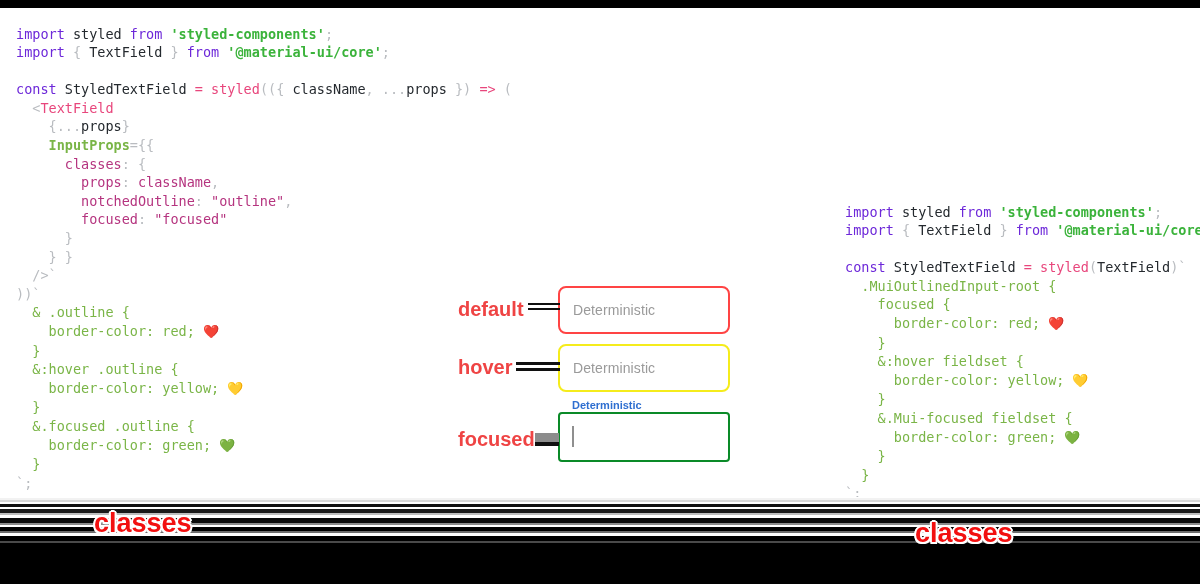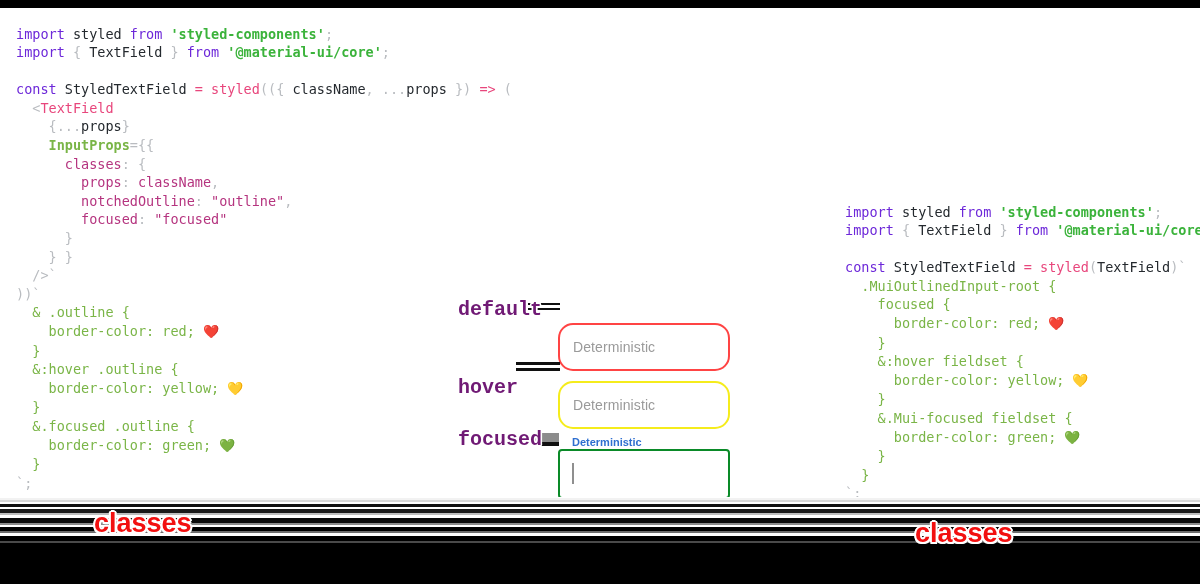--- a/index.html
+++ b/index.html
@@ -46,24 +46,23 @@
   .key { color: #b5347f; }   
   .val { color: #b5347f; }   
   .css { color: #7ab547; }
   .emo { font-family: "DejaVu Sans", sans-serif; font-size: 13px; }
 
   
   .field {
     position: absolute;
     width: 172px;
     height: 48px;
-    border-radius: 15px;
+    border-radius: 8px;
     background: #ffffff;
     box-sizing: border-box;
-    margin-top: 37px;
   }
   .field .ph {
     position: absolute;
     left: 13px;
     top: 50%;
     transform: translateY(-50%);
     font-family: "Liberation Sans", sans-serif;
     font-size: 14px;
     color: #9a9a9a;
     letter-spacing: .1px;
@@ -103,32 +102,32 @@
     left: 14px;
     top: 14px;
     width: 2px;
     height: 21px;
     background: #8f8f8f;
   }
 
   
   .state-label {
     position: absolute;
-    font-family: Liberation Mono, monospace;
+    font-family: Liberation Sans, sans-serif;
     font-weight: 700;
     font-size: 20px;
-    color: #701a75;
+    color: #ef4444;
     text-shadow:
        1.6px 0 0 #fff, -1.6px 0 0 #fff, 0 1.6px 0 #fff, 0 -1.6px 0 #fff,
        1.2px 1.2px 0 #fff, -1.2px 1.2px 0 #fff, 1.2px -1.2px 0 #fff, -1.2px -1.2px 0 #fff;
     white-space: nowrap;
     z-index: 4;
   }
   .lbl-default { left: 458px; top: 298px; }
-  .lbl-hover   { left: 458px; top: 376px; text-align: right; }
+  .lbl-hover   { left: 458px; top: 356px; text-align: right; }
   .lbl-focused { left: 458px; top: 428px; }
 
   .rule {
     position: absolute;
     z-index: 2;
   }
   .rule i { display: block; background: #101010; }
   .rule-default { left: 528px; top: 303px; width: 32px; }
   .rule-default i:nth-child(1){ height:2px; }
   .rule-default i:nth-child(2){ height:2px; margin-top:3px; }

